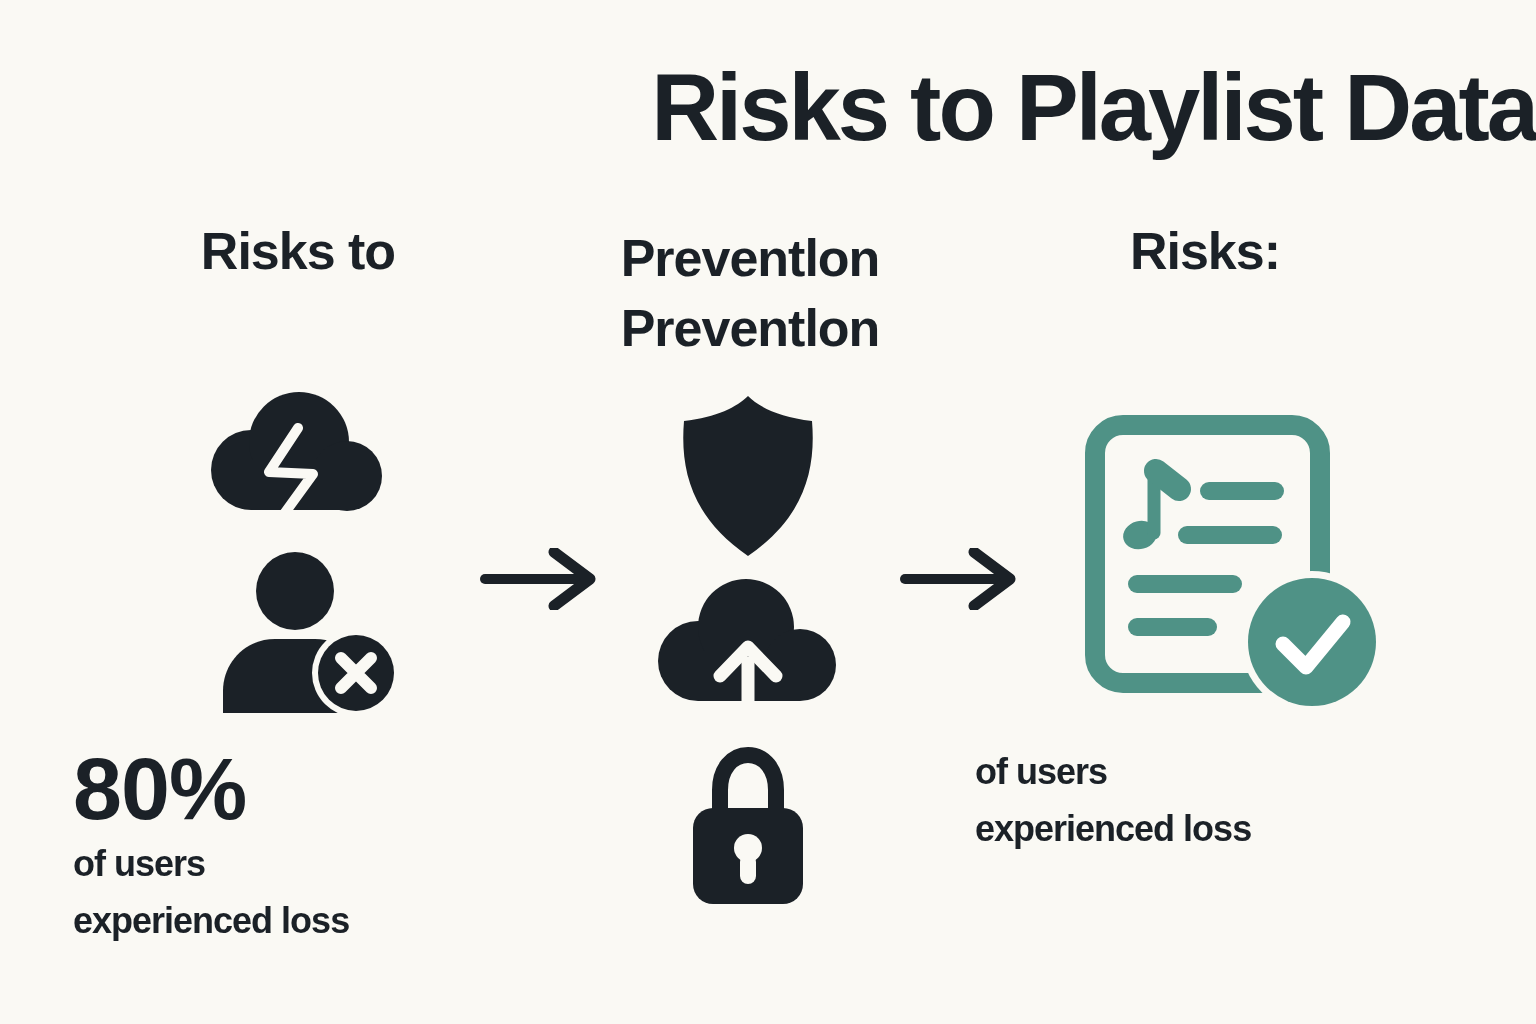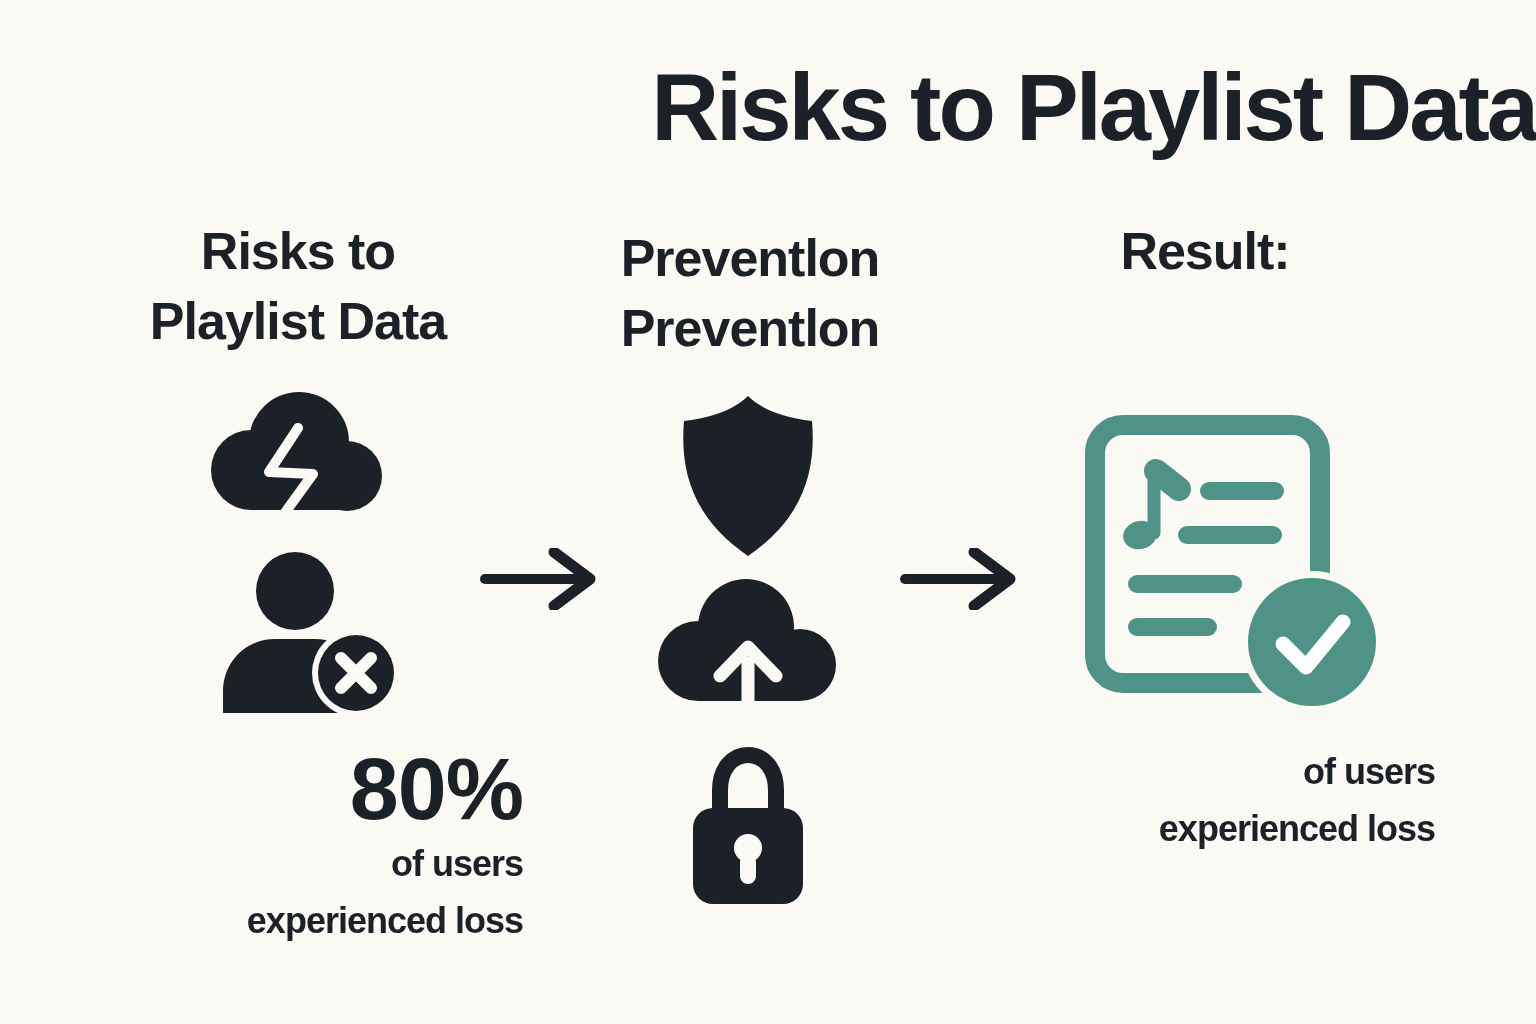--- a/index.html
+++ b/index.html
@@ -33,36 +33,35 @@
   .icon-userx{left:148px;top:551px;width:176px;height:162px;}
   .icon-shield{left:140px;top:386px;width:146px;height:166px;}
   .icon-cloudup{left:115px;top:566px;width:196px;height:136px;}
   .icon-lock{left:152px;top:731px;width:122px;height:168px;}
   .icon-playlist{left:107px;top:403px;width:300px;height:312px;}
   .arrow{position:absolute;top:548px;width:128px;height:62px;}
   .arrow-1{left:478px;}
   .arrow-2{left:898px;}
   .stat{
     position:absolute;left:0;right:0;top:743px;
-    text-align:right;color:var(--ink);
+    text-align:left;color:var(--ink);
   }
   .stat-value{font-size:88px;line-height:92px;font-weight:700;letter-spacing:-1px;}
   .stat-line{font-size:36px;line-height:57px;font-weight:700;letter-spacing:-1px;}
 </style>
 </head>
 <body>
 
 <div class="canvas">
 
   <h1 class="title">Risks to Playlist Data</h1>
 
   <section class="col col-risks">
     <h2 class="col-header">
       <span>Risks to</span><br>
-      <span>Playlist Data</span>
     </h2>
 
     <svg class="icon icon-storm" viewBox="0 0 190 131" aria-hidden="true">
       <g fill="var(--ink)">
         <circle cx="50" cy="84" r="40"></circle>
         <circle cx="98" cy="56" r="50"></circle>
         <circle cx="146" cy="90" r="35"></circle>
         <rect x="50" y="74" width="96" height="50"></rect>
       </g>
       <polyline points="97,42 68,86 112,88 83,128" fill="none" stroke="var(--bg)" stroke-width="10" stroke-linecap="round" stroke-linejoin="round"></polyline>
@@ -117,21 +116,21 @@
     </svg>
   </section>
 
   <svg class="arrow arrow-2" viewBox="0 0 128 62" aria-hidden="true">
     <path d="M7 31 H103" stroke="var(--ink)" stroke-width="10" stroke-linecap="round" fill="none"></path>
     <path d="M76 4 L112 31 L76 58" stroke="var(--ink)" stroke-width="11" stroke-linecap="round" stroke-linejoin="round" fill="none"></path>
   </svg>
 
   <section class="col col-result">
     <h2 class="col-header">
-      <span>Result:</span><br>
+      <span>Risks:</span><br>
     </h2>
 
     <svg class="icon icon-playlist" viewBox="0 0 300 312" aria-hidden="true">
       <rect x="13" y="22" width="225" height="258" rx="28" fill="none" stroke="var(--teal)" stroke-width="20"></rect>
       <g>
         <ellipse cx="58" cy="132" rx="17" ry="14" transform="rotate(-15 58 132)" fill="var(--teal)"></ellipse>
         <path d="M72 130 L72 68" stroke="var(--teal)" stroke-width="13" stroke-linecap="round" fill="none"></path>
         <path d="M74 68 L97 86" stroke="var(--teal)" stroke-width="24" stroke-linecap="round" fill="none"></path>
       </g>
       <g stroke="var(--teal)" stroke-width="18" stroke-linecap="round">

